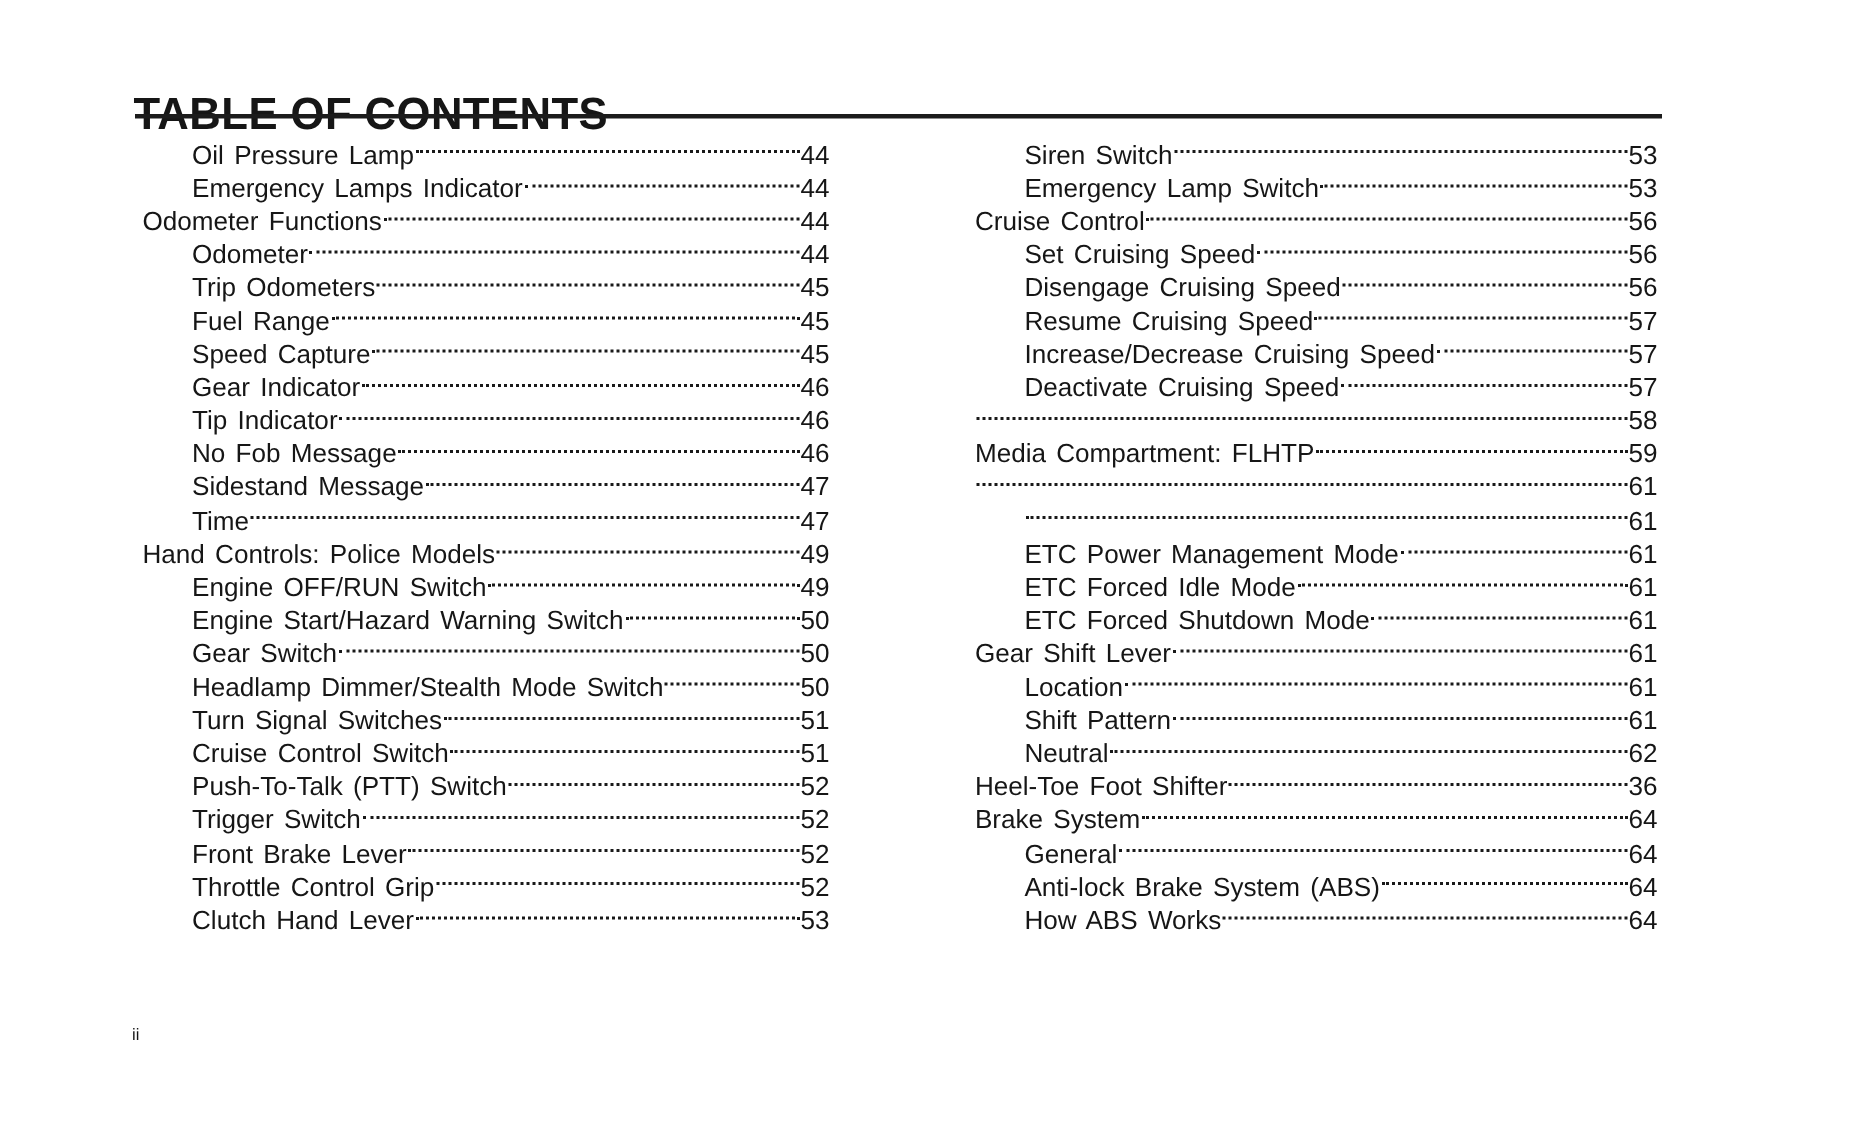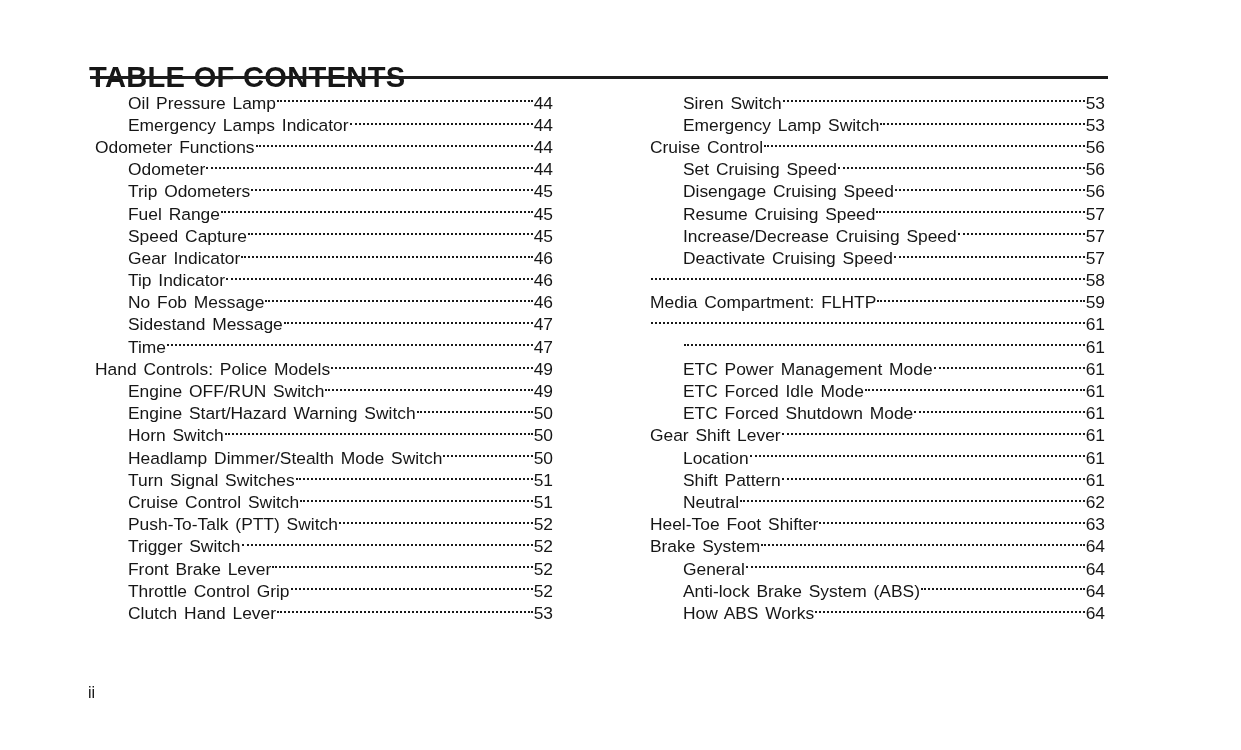--- a/index.html
+++ b/index.html
@@ -59,21 +59,21 @@
     flex: 1 1 auto;
     min-width: 8px;
     border-bottom: 2.4px dotted #191919;
     margin: 0 1px 3.5px 1px;
   }
   .toc-page { white-space: nowrap; }
   .folio {
     position: absolute;
     left: 88px;
     top: 684px;
-    font-size: 16px;
+    font-size: 11px;
   }
 </style>
 </head>
 <body>
 
 <div class="page">
 
   <h1 class="title">TABLE OF CONTENTS</h1>
 
   <div class="title-rule"></div>
@@ -149,21 +149,21 @@
           <span class="toc-label">Engine OFF/RUN Switch</span>
           <span class="toc-dots"></span>
           <span class="toc-page">49</span>
         </div>
         <div class="toc-row indent">
           <span class="toc-label">Engine Start/Hazard Warning Switch</span>
           <span class="toc-dots"></span>
           <span class="toc-page">50</span>
         </div>
         <div class="toc-row indent">
-          <span class="toc-label">Horn Switch</span>
+          <span class="toc-label">Gear Switch</span>
           <span class="toc-dots"></span>
           <span class="toc-page">50</span>
         </div>
         <div class="toc-row indent">
           <span class="toc-label">Headlamp Dimmer/Stealth Mode Switch</span>
           <span class="toc-dots"></span>
           <span class="toc-page">50</span>
         </div>
         <div class="toc-row indent">
           <span class="toc-label">Turn Signal Switches</span>
@@ -290,21 +290,21 @@
           <span class="toc-page">61</span>
         </div>
         <div class="toc-row indent">
           <span class="toc-label">Neutral</span>
           <span class="toc-dots"></span>
           <span class="toc-page">62</span>
         </div>
         <div class="toc-row">
           <span class="toc-label">Heel-Toe Foot Shifter</span>
           <span class="toc-dots"></span>
-          <span class="toc-page">63</span>
+          <span class="toc-page">36</span>
         </div>
         <div class="toc-row">
           <span class="toc-label">Brake System</span>
           <span class="toc-dots"></span>
           <span class="toc-page">64</span>
         </div>
         <div class="toc-row indent">
           <span class="toc-label">General</span>
           <span class="toc-dots"></span>
           <span class="toc-page">64</span>

